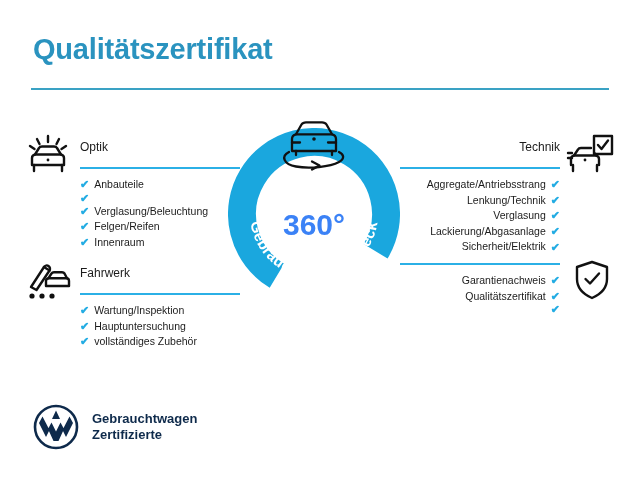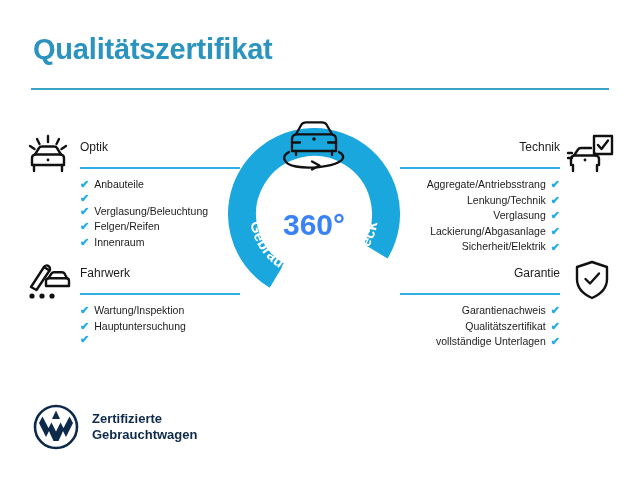--- a/index.html
+++ b/index.html
@@ -262,46 +262,43 @@
       <li class="item">
         <span class="tick">✔</span>
         <span>Wartung/Inspektion</span>
       </li>
       <li class="item">
         <span class="tick">✔</span>
         <span>Hauptuntersuchung</span>
       </li>
       <li class="item">
         <span class="tick">✔</span>
+        <span>vollständiges Zubehör</span>
       </li>
     </ul>
   </div>
 
   <div class="sec-icon" style="left:568px; top:258px;">
     <svg width="38" height="42" viewBox="0 0 38 42" fill="none" stroke="#111" stroke-width="2.4" stroke-linecap="round" stroke-linejoin="round">
       <path d="M19 3 L34 8 L34 20 C34 29 27 35.5 19 39 C11 35.5 4 29 4 20 L4 8 Z"></path>
       <path d="M12.5 20 L17 24.5 L26 14.5"></path>
     </svg>
   </div>
   <div class="block right" style="left:400px; top:262px; width:160px;">
-    <div class="block-head">
-      <div class="block-title">Garantie</div>
-    </div>
     <div class="block-rule"></div>
     <ul class="items">
       <li class="item">
         <span>Garantienachweis</span>
         <span class="tick">✔</span>
       </li>
       <li class="item">
         <span>Qualitätszertifikat</span>
         <span class="tick">✔</span>
       </li>
       <li class="item">
-        <span>vollständige Unterlagen</span>
         <span class="tick">✔</span>
       </li>
     </ul>
   </div>
 
   <div class="badge">
     <svg width="172" height="172" viewBox="0 0 172 172">
       <defs>
         <path id="arcpath" d="M 22 86 A 64 64 0 0 0 150 86" fill="none"></path>
       </defs>
@@ -333,18 +330,18 @@
     <div class="vw-logo">
       <svg width="46" height="46" viewBox="0 0 46 46" fill="none">
         <circle cx="23" cy="23" r="21" fill="none" stroke="#0e2a4b" stroke-width="2.6"></circle>
         <path d="M23 6.5 L27 15 L23 15 L19 15 Z
                  M9.5 12.5 L16.5 26 L13 33 L6 19 Z
                  M36.5 12.5 L40 19 L33 33 L29.5 26 Z
                  M18.5 18.5 L23 27.5 L27.5 18.5 L31 25 L25.5 37 L20.5 37 L15 25 Z" fill="#0e2a4b"></path>
       </svg>
     </div>
     <div class="footer-text">
+      <div>Gebrauchtwagen</div>
       <div>Zertifizierte</div>
-      <div>Gebrauchtwagen</div>
     </div>
   </div>
 
 </div>
 
 </body></html>

